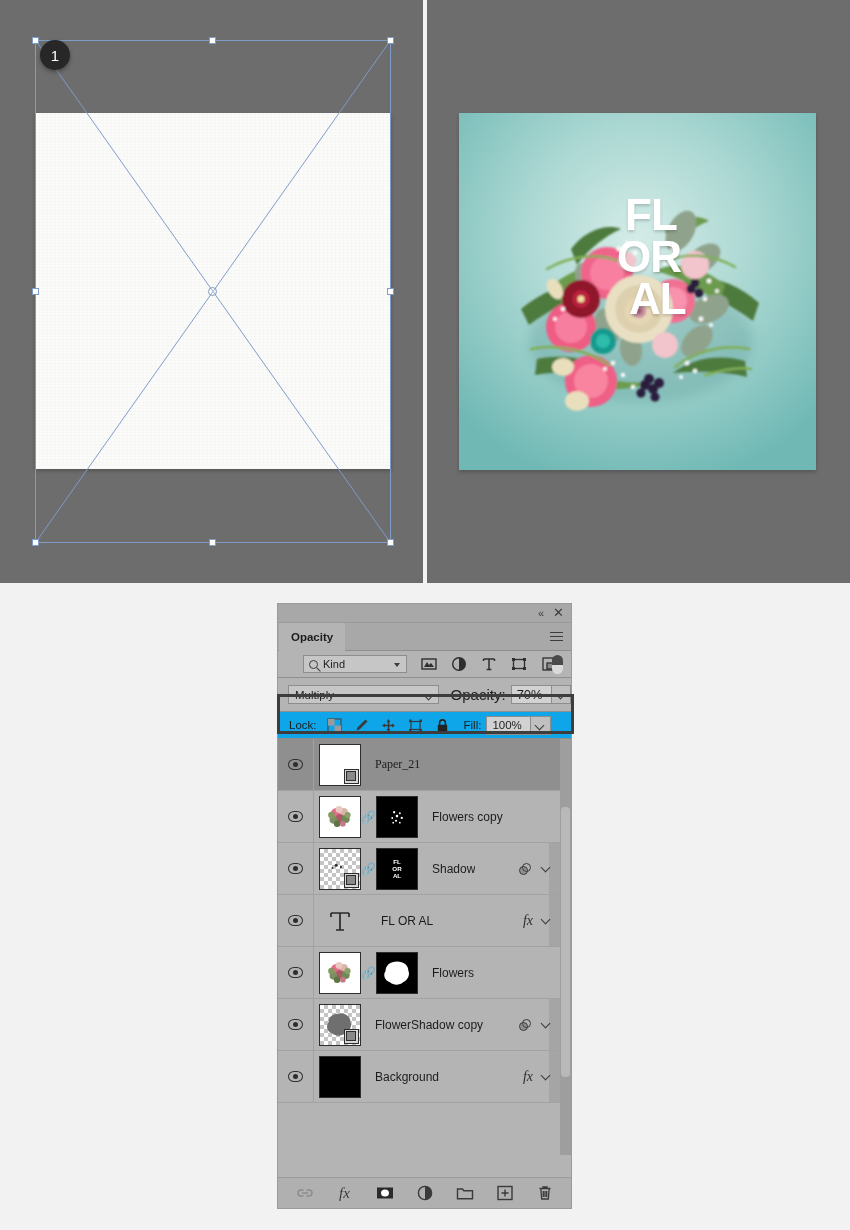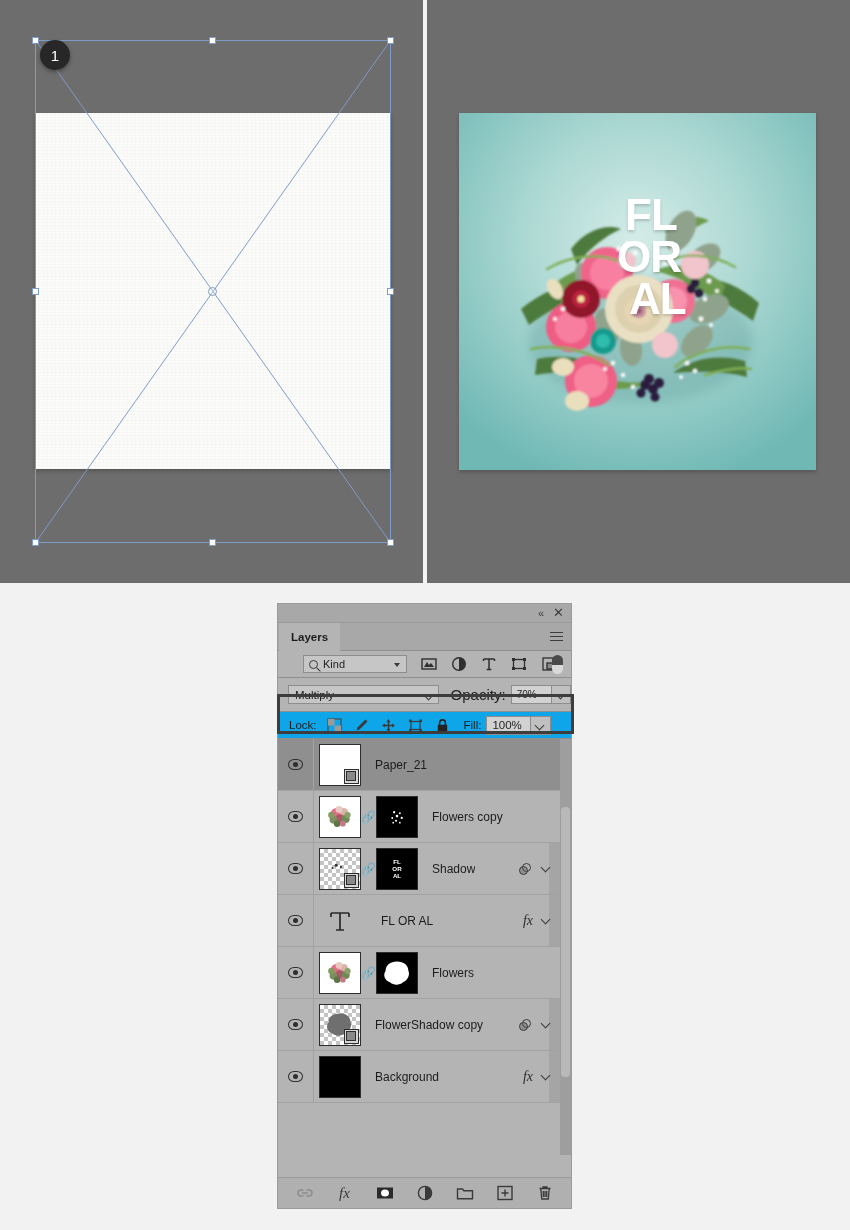--- a/index.html
+++ b/index.html
@@ -212,21 +212,21 @@
   .chev {
     width: 7px; height: 7px;
     border-right: 1.4px solid #3a3a3a; border-bottom: 1.4px solid #3a3a3a;
     transform: rotate(45deg);
   }
   #opacity-label { margin-left: 12px; font-size: 15px; }
   #opacity-field {
     margin-left: 5px; width: 42px; height: 19px;
     background: #d2d2d2; border: 1px solid #8d8d8d;
     display: flex; align-items: center; padding-left: 5px;
-    font-size: 10px;
+    font-size: 13px;
   }
   #opacity-stepper {
     width: 20px; height: 19px; background: #c0c0c0; border: 1px solid #8d8d8d;
     border-left: none; position: relative;
   }
   #opacity-stepper .chev { position: absolute; left: 5px; top: 5px; }
 
   
   #lock-row {
     position: relative; height: 27px;
@@ -256,21 +256,21 @@
     height: 416px;
     background: #b4b4b4;
     overflow: hidden;
   }
   .layer-row {
     position: relative; height: 52px;
     display: flex; align-items: center;
     border-bottom: 1px solid #a2a2a2;
     background: #b4b4b4;
   }
-  .layer-row.selected { background: #8f8f8f; }
+  .layer-row.selected { background: #8f8f8f; font-family: Liberation Serif, serif; }
   .eye-cell {
     width: 36px; height: 100%;
     display: flex; align-items: center; justify-content: center;
     border-right: 1px solid #a2a2a2;
     flex: none;
   }
   .eye-icon { width: 15px; height: 11px; position: relative; }
   .eye-icon .out {
     position: absolute; inset: 0;
     border: 1.6px solid #2e2e2e;
@@ -541,21 +541,21 @@
 </div>
 
 <div id="layers-panel">
 
   <div id="panel-titlebar">
     <div id="collapse-icon">«</div>
     <div id="close-icon">✕</div>
   </div>
 
   <div id="panel-tabbar">
-    <div id="tab-layers">Layers</div>
+    <div id="tab-layers">Opacity</div>
     <div id="panel-menu-icon">
         <i></i>
         <i></i>
         <i></i>
       </div>
   </div>
 
   <div id="filter-row">
     <div id="kind-select">
       <span class="magnifier"></span>

